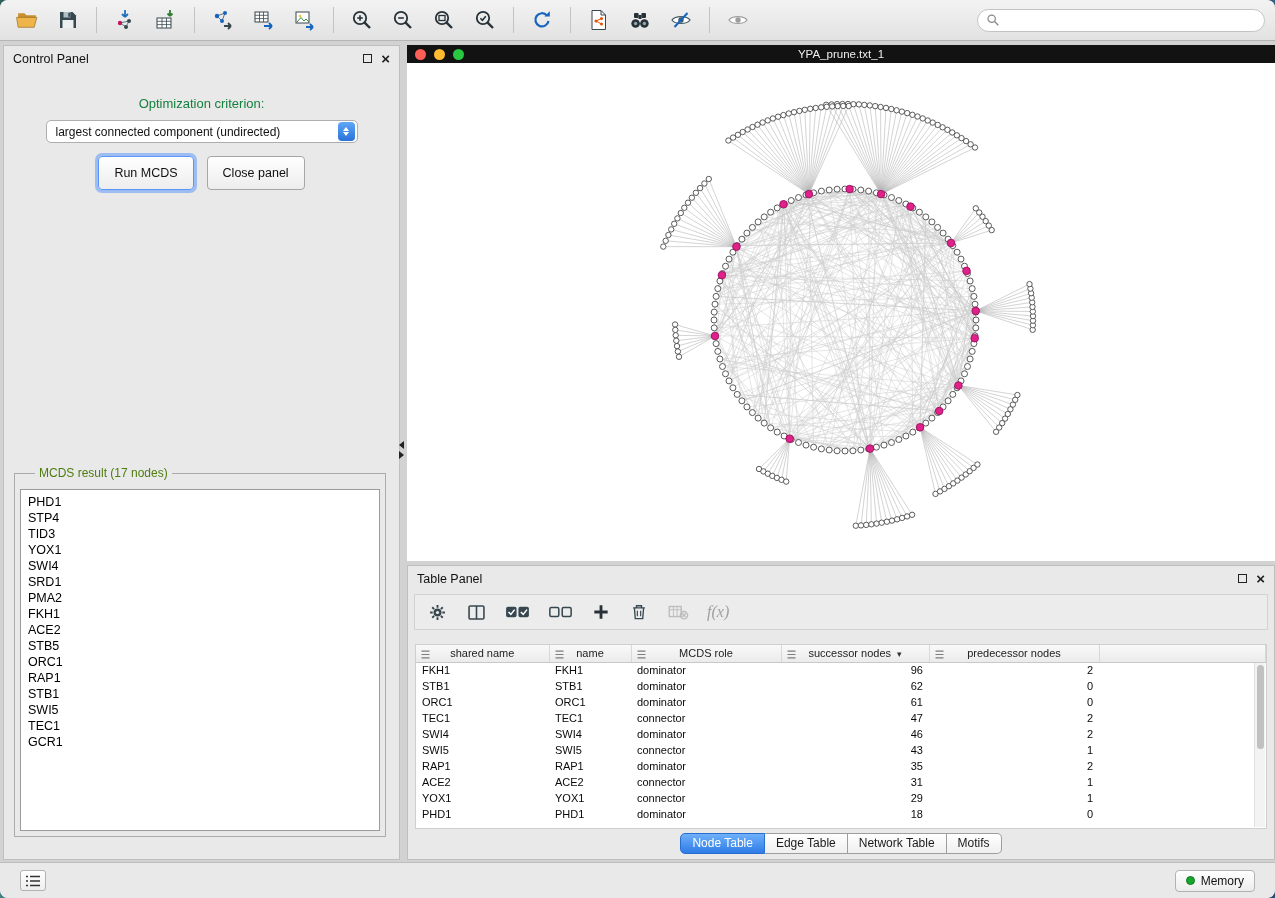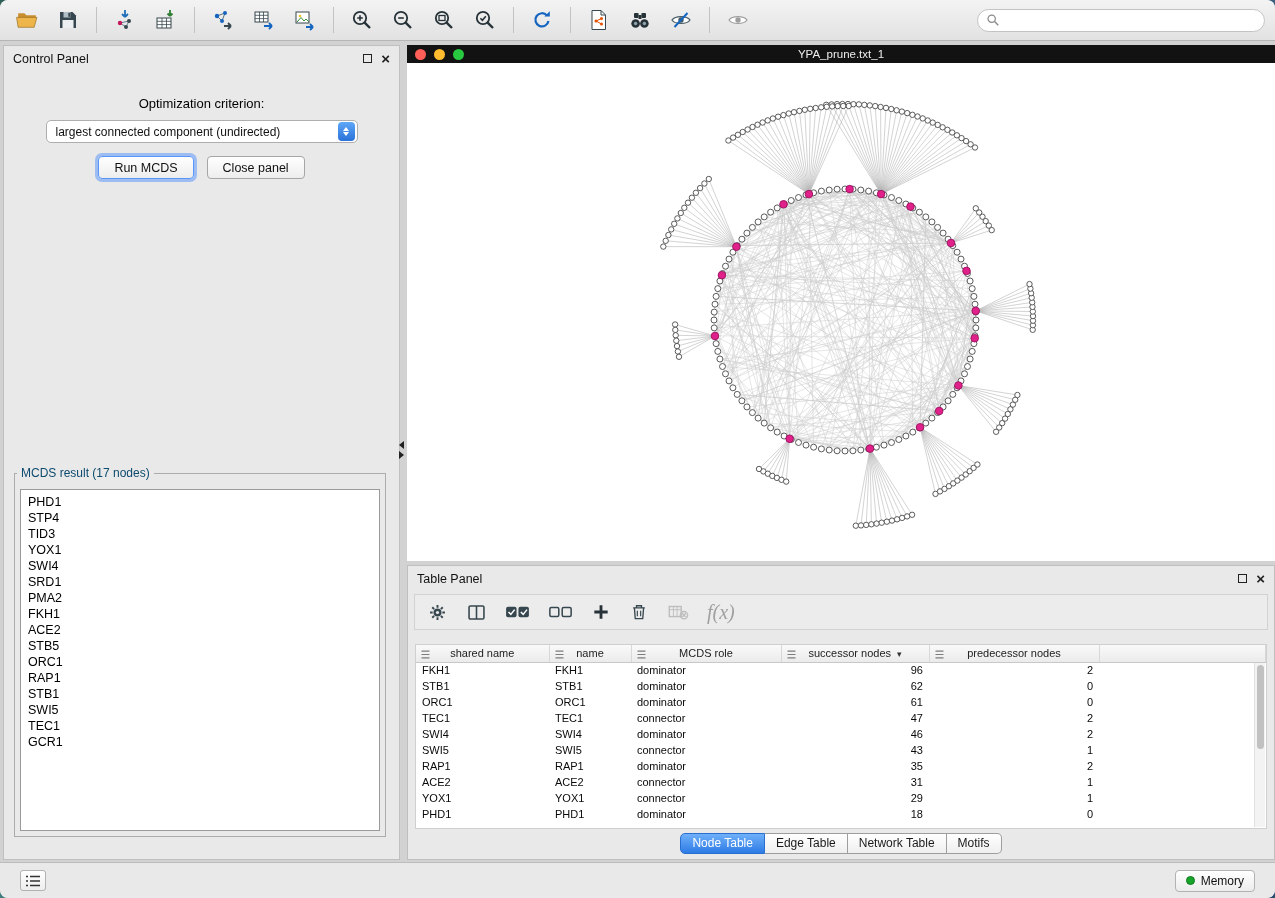--- a/index.html
+++ b/index.html
@@ -25,34 +25,34 @@
   .panel-title{font-size:12.5px;color:#111;}
   .ph-icons{margin-left:auto;display:flex;align-items:center;gap:9px;}
   .float-icon{width:9px;height:9px;border:1.5px solid #222;display:inline-block;}
   .close-icon{font-size:15px;font-weight:bold;color:#222;line-height:12px;}
   .seg-tabs{display:flex;justify-content:center;margin-top:5px;}
   .seg-tab{font-size:12px;line-height:19px;padding:0 11px;background:linear-gradient(#ffffff,#efefef);
     border:1px solid #9e9e9e;border-left-width:0;color:#1a1a1a;}
   .seg-tab:first-child{border-left-width:1px;border-radius:5px 0 0 5px;}
   .seg-tab:last-child{border-radius:0 5px 5px 0;}
   .seg-tab.active{background:linear-gradient(#6fb0f9,#2d7be5);border-color:#2a6fd0;color:#fff;}
-  .opt-label{text-align:center;font-size:13px;color:#000000;margin-top:25px;}
+  .opt-label{text-align:center;font-size:13px;color:#15803d;margin-top:25px;}
   .combo{width:312px;height:23px;margin:9px auto 0;background:#fff;border:1px solid #aeaeae;border-radius:5px;
     display:flex;align-items:center;padding:0 2px 0 9px;font-size:12px;color:#111;}
   .combo-text{flex:1;white-space:nowrap;overflow:hidden;}
   .combo-step{width:17px;height:19px;border-radius:4px;background:linear-gradient(#5ea7f8,#2a72d8);
     display:flex;flex-direction:column;align-items:center;justify-content:center;gap:1px;}
   .chev-up{width:0;height:0;border-left:3.5px solid transparent;border-right:3.5px solid transparent;border-bottom:4px solid #fff;}
   .chev-dn{width:0;height:0;border-left:3.5px solid transparent;border-right:3.5px solid transparent;border-top:4px solid #fff;}
   .btn-row{display:flex;justify-content:center;gap:13px;margin-top:13px;}
-  .btn{height:23px;padding:0 15px;font-size:12.5px;color:#111;background:linear-gradient(#ffffff,#ededed);
+  .btn{height:34px;padding:0 15px;font-size:12.5px;color:#111;background:linear-gradient(#ffffff,#ededed);
     border:1px solid #a6a6a6;border-radius:4px;}
   .btn.focused{border-color:#5a96fa;box-shadow:0 0 0 3px rgba(92,152,250,.55);}
   .result-fieldset{position:absolute;left:10px;right:13px;top:420px;bottom:22px;border:1px solid #ababab;}
-  .result-fieldset legend{font-size:12px;color:#0c4a6e;padding:0 4px;margin-left:2px;}
+  .result-fieldset legend{font-size:12px;color:#4d7c0f;padding:0 4px;margin-left:20px;}
   .result-list{position:absolute;left:5px;right:5px;top:9px;bottom:5px;background:#fff;border:1px solid #9b9b9b;
     overflow:hidden;padding:4px 2px;}
   .mcds-item{font-size:12.5px;line-height:16px;padding-left:5px;color:#000;}
 
   
   .splitter-handle{position:absolute;left:399px;top:400px;width:9px;height:18px;}
   .arr-l{width:0;height:0;border:4px solid transparent;border-right:5px solid #222;border-left-width:0;margin-bottom:2px;}
   .arr-r{width:0;height:0;border:4px solid transparent;border-left:5px solid #222;border-right-width:0;}
 
   
@@ -62,21 +62,21 @@
   .tl{width:11px;height:11px;border-radius:50%;margin-left:8px;flex:0 0 auto;}
   .tl.red{background:#ff5f57;}.tl.yellow{background:#febc2e;}.tl.green{background:#28c840;}
   .net-title{position:absolute;left:0;right:0;text-align:center;color:#ededed;font-size:11.5px;}
   .net-canvas{position:absolute;top:18px;left:0;right:0;bottom:0;background:#fff;overflow:hidden;}
 
   
   .table-panel{position:absolute;top:524px;left:0;right:0;bottom:2px;background:#e9e9e9;border:1px solid #bfbfbf;}
   .tp-toolbar{height:36px;margin:3px 6px 0;background:#ececec;border:1px solid #d2d2d2;display:flex;align-items:center;
     gap:18px;padding:0 12px;}
   .tp-tbtn{display:flex;align-items:center;justify-content:center;}
-  .fx{font-family:"Liberation Serif",serif;font-style:italic;font-size:20px;color:#a0a0a0;}
+  .fx{font-family:"Liberation Serif",serif;font-style:italic;font-size:16px;color:#a0a0a0;}
   .table-wrap{position:absolute;top:78px;left:7px;right:7px;bottom:30px;background:#fff;border:1px solid #cfcfcf;overflow:hidden;}
   table.node-table{border-collapse:collapse;table-layout:fixed;width:100%;font-size:11px;}
   .node-table th{height:17px;font-weight:normal;font-size:11px;color:#222;background:linear-gradient(#f9f9f9,#ebebeb);
     border-right:1px solid #d8d8d8;border-bottom:1px solid #c8c8c8;text-align:center;position:relative;white-space:nowrap;}
   .node-table th .cticon{position:absolute;left:5px;top:4px;}
   .node-table th .sortarrow{font-size:9px;color:#333;margin-left:6px;}
   .node-table td{height:16px;padding:0 6px;color:#0a0a0a;white-space:nowrap;overflow:hidden;font-size:11px;}
   .node-table td.num{text-align:right;}
   .vscroll{position:absolute;top:18px;right:1px;bottom:1px;width:11px;background:#f3f3f3;border-left:1px solid #e0e0e0;}
   .vthumb{position:absolute;top:2px;left:1.5px;width:7px;height:84px;background:#c1c1c1;border-radius:4px;}

